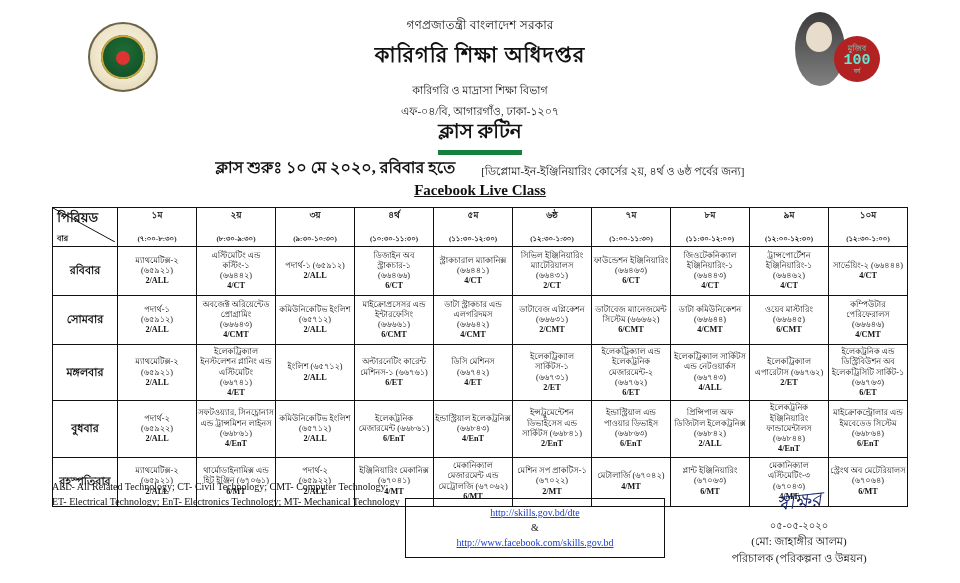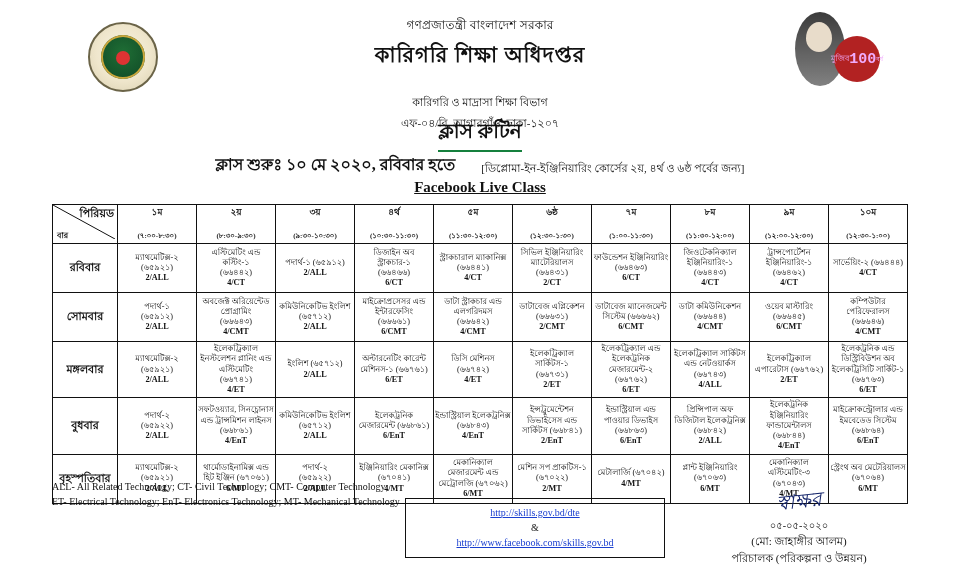--- a/index.html
+++ b/index.html
@@ -42,41 +42,41 @@
     background:linear-gradient(180deg,#2b2b2b 0%, #4a4a4a 40%, #777 100%);
     clip-path:ellipse(48% 50% at 50% 50%);
     opacity:.92;
   }
   .mujib-portrait::before{
     content:"";position:absolute;left:12px;top:10px;width:26px;height:30px;
     background:#e7d9c6;border-radius:50%/55% 55% 45% 45%;
   }
   .mujib-badge{
     position:absolute;right:0;top:24px;width:46px;height:46px;border-radius:50%;
-    background:#b22222;color:#f0abfc;display:flex;flex-direction:row;
+    background:#b22222;color:#5eead4;display:flex;flex-direction:column;
     align-items:center;justify-content:center;line-height:1;
   }
   .mujib-badge .b1{font-size:8px;}
   .mujib-badge .b2{font-size:15px;font-weight:bold;font-family:Liberation Mono, monospace;}
   .mujib-badge .b3{font-size:6px;}
 
   .gov-block{
     text-align:center;padding-top:16px;
   }
   .gov-line1{font-size:12px;letter-spacing:.2px;}
   .gov-line2{font-size:21px;font-weight:bold;letter-spacing:1px;margin-top:3px;}
-  .gov-line3{font-size:11px;margin-top:20px;}
+  .gov-line3{font-size:11px;margin-top:8px;}
   .gov-line4{font-size:11px;margin-top:2px;}
   .gov-line5{font-size:11px;margin-top:2px;}
 
   
   .title-band{text-align:center;margin-top:6px;}
   .routine-title{
     font-size:20px;font-weight:bold;display:inline-block;
-    border-bottom:2px solid #15803d;padding-bottom:1px;
+    border-bottom:5px solid #15803d;padding-bottom:1px;
   }
   .sub-row{
     display:flex;align-items:flex-end;justify-content:center;gap:26px;margin-top:0;
   }
   .start-text{font-size:16px;font-weight:bold;}
   .course-text{font-size:11px;}
   .fb-live{
     text-align:center;font-size:15px;font-weight:bold;margin-top:0;
     text-decoration:underline;
   }
@@ -92,21 +92,21 @@
     text-align:center;
     vertical-align:middle;
     padding:2px 1px;
     line-height:1.25;
   }
   th.corner{width:62px;height:34px;position:relative;padding:0;}
   .corner-diag{
     position:absolute;inset:0;
   }
   .corner-diag svg{position:absolute;inset:0;}
-  .corner-p{position:absolute;right:3px;top:2px;font-size:11px;font-weight:bold;}
+  .corner-p{position:absolute;right:19px;top:2px;font-size:13px;font-weight:bold;}
   .corner-d{position:absolute;left:4px;bottom:2px;font-size:8px;font-weight:bold;}
   th.period{height:34px;font-size:9px;font-weight:bold;}
   th.period .time{display:block;font-size:7px;font-weight:bold;margin-top:14px;}
   td.day{font-size:11px;font-weight:bold;width:62px;}
   td.cell{height:44px;}
   .c-name{display:block;}
   .c-code{display:block;}
   .c-tech{display:block;font-weight:bold;}
 
   

